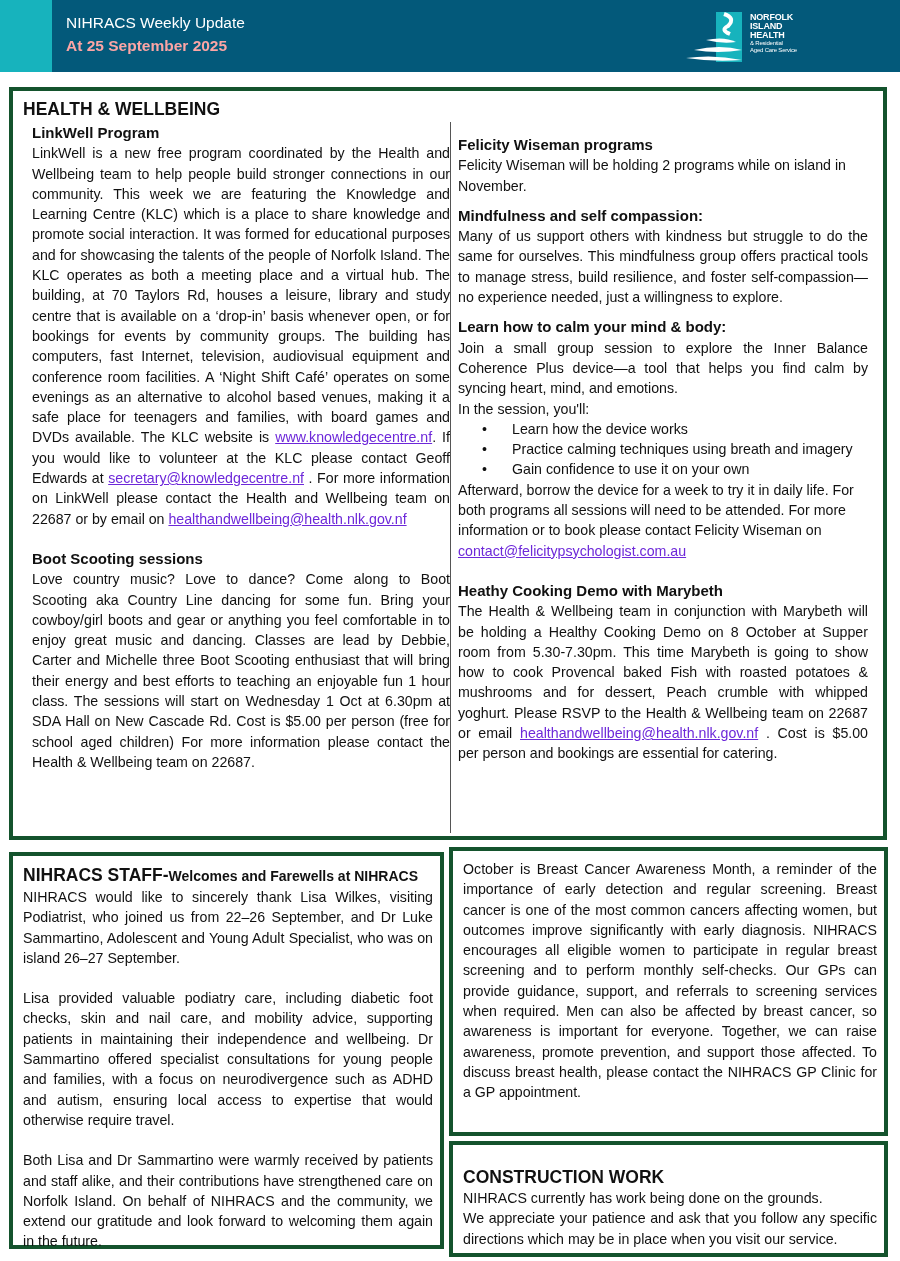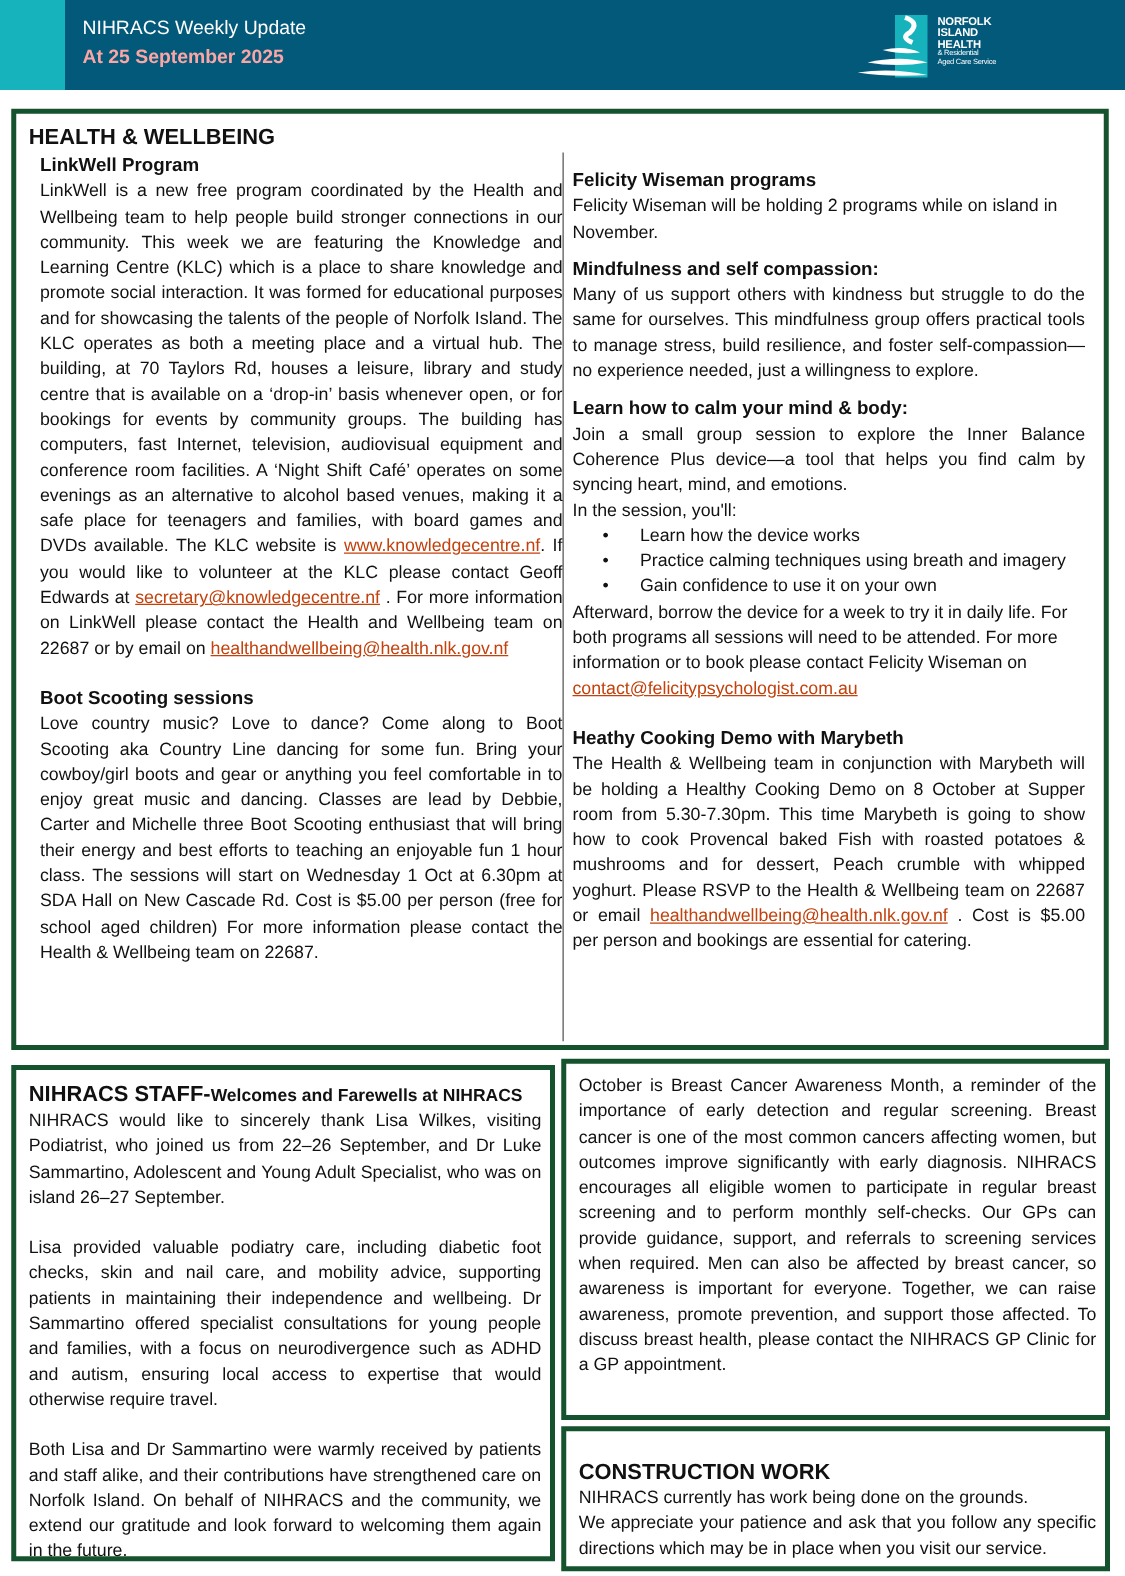--- a/index.html
+++ b/index.html
@@ -20,21 +20,21 @@
   .box.hw { left: 9px; top: 87px; width: 878px; height: 753px; }
   .box.staff { left: 9px; top: 852px; width: 435px; height: 397px; }
   .box.aware { left: 449px; top: 847px; width: 439px; height: 289px; }
   .box.construct { left: 449px; top: 1141px; width: 439px; height: 116px; }
 
   .h1 { font-weight: bold; font-size: 17.5px; line-height: 22px; }
   .h1 .small { font-size: 14px; text-align: center; }
   .sub-h { font-weight: bold; font-size: 15px; line-height: 20.3px; }
   p, li { font-size: 14.2px; line-height: 20.3px; }
   .just { text-align: justify; }
-  a { color: #c2410c; text-decoration: underline; }
+  a { color: #6d28d9; text-decoration: underline; }
 
   .col { position: absolute; }
   .hw .title { position: absolute; left: 10px; top: 7px; }
   .hw .left { left: 19px; top: 32px; width: 418px; }
   .hw .right { left: 445px; top: 44px; width: 410px; }
   .hw .divider { position: absolute; left: 437px; top: 31px; width: 1px; height: 711px; background: #555; }
   .gap { height: 20px; }
   ul { list-style: none; margin-left: 0; }
   ul li { position: relative; padding-left: 54px; }
   ul li::before { content: "\2022"; position: absolute; left: 24px; top: 0; }

